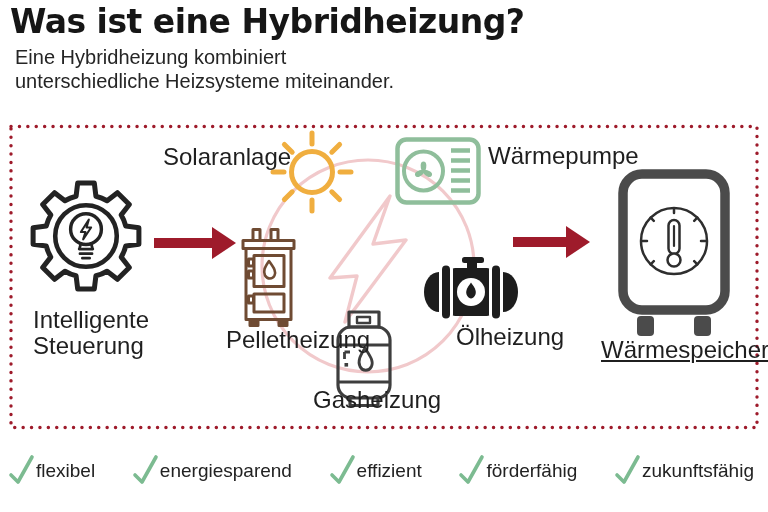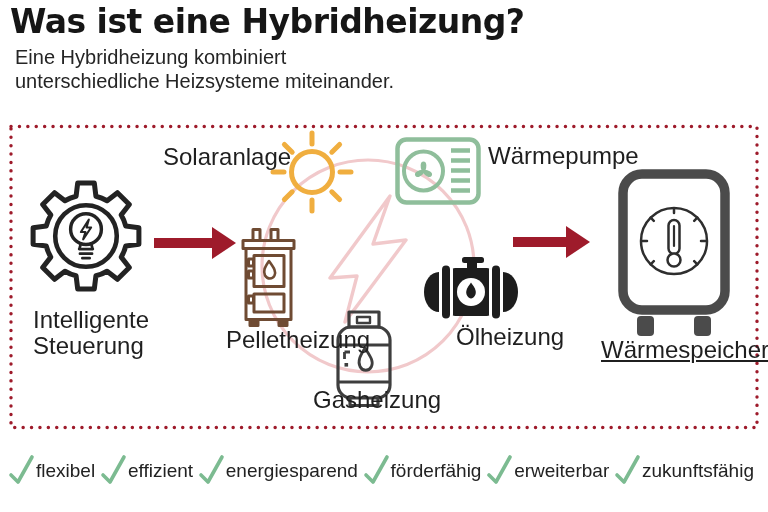--- a/index.html
+++ b/index.html
@@ -161,39 +161,33 @@
   <div class="benefit">
     <svg width="27" height="31" viewBox="0 0 27 31">
       <path d="M3,21 L10,28 L24,3" fill="none" stroke="#7CBB91" stroke-width="3.6" stroke-linecap="round" stroke-linejoin="round"></path>
     </svg>
     <span class="benefit-label">flexibel</span>
   </div>
   <div class="benefit">
     <svg width="27" height="31" viewBox="0 0 27 31">
       <path d="M3,21 L10,28 L24,3" fill="none" stroke="#7CBB91" stroke-width="3.6" stroke-linecap="round" stroke-linejoin="round"></path>
     </svg>
-    <span class="benefit-label">effizient</span>
+    <span class="benefit-label">energiesparend</span>
   </div>
   <div class="benefit">
     <svg width="27" height="31" viewBox="0 0 27 31">
       <path d="M3,21 L10,28 L24,3" fill="none" stroke="#7CBB91" stroke-width="3.6" stroke-linecap="round" stroke-linejoin="round"></path>
     </svg>
-    <span class="benefit-label">energiesparend</span>
+    <span class="benefit-label">effizient</span>
   </div>
   <div class="benefit">
     <svg width="27" height="31" viewBox="0 0 27 31">
       <path d="M3,21 L10,28 L24,3" fill="none" stroke="#7CBB91" stroke-width="3.6" stroke-linecap="round" stroke-linejoin="round"></path>
     </svg>
     <span class="benefit-label">förderfähig</span>
   </div>
   <div class="benefit">
     <svg width="27" height="31" viewBox="0 0 27 31">
       <path d="M3,21 L10,28 L24,3" fill="none" stroke="#7CBB91" stroke-width="3.6" stroke-linecap="round" stroke-linejoin="round"></path>
     </svg>
-    <span class="benefit-label">erweiterbar</span>
-  </div>
-  <div class="benefit">
-    <svg width="27" height="31" viewBox="0 0 27 31">
-      <path d="M3,21 L10,28 L24,3" fill="none" stroke="#7CBB91" stroke-width="3.6" stroke-linecap="round" stroke-linejoin="round"></path>
-    </svg>
     <span class="benefit-label">zukunftsfähig</span>
   </div>
 </div>
 
 </body></html>

